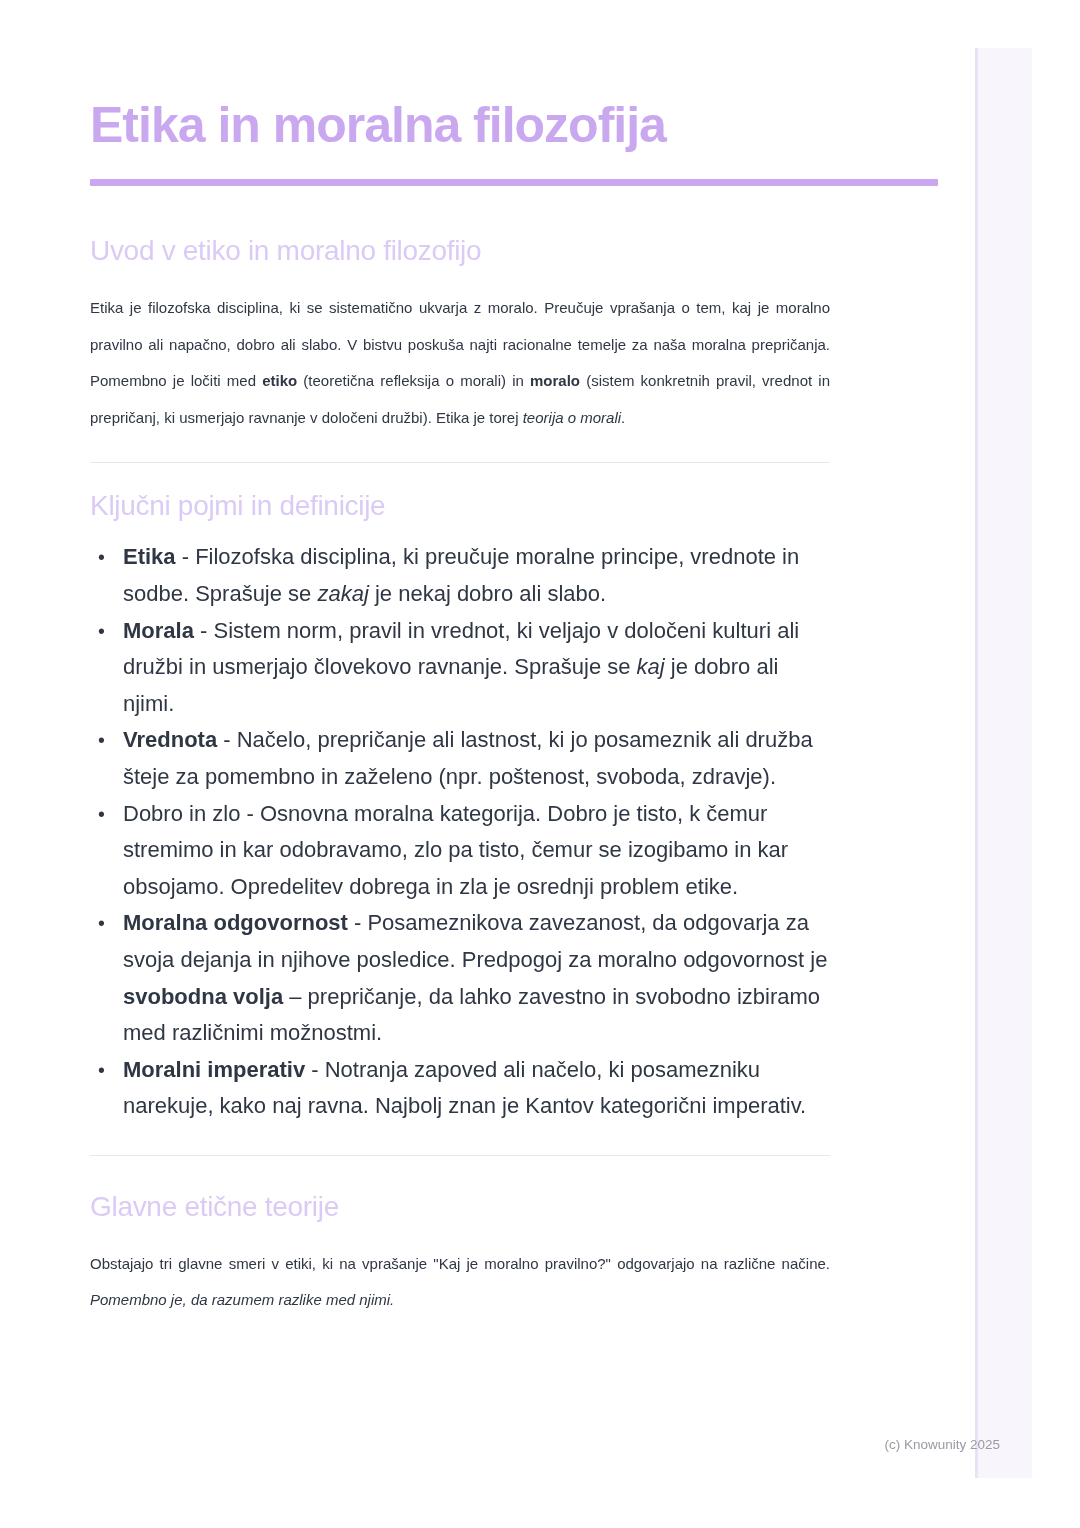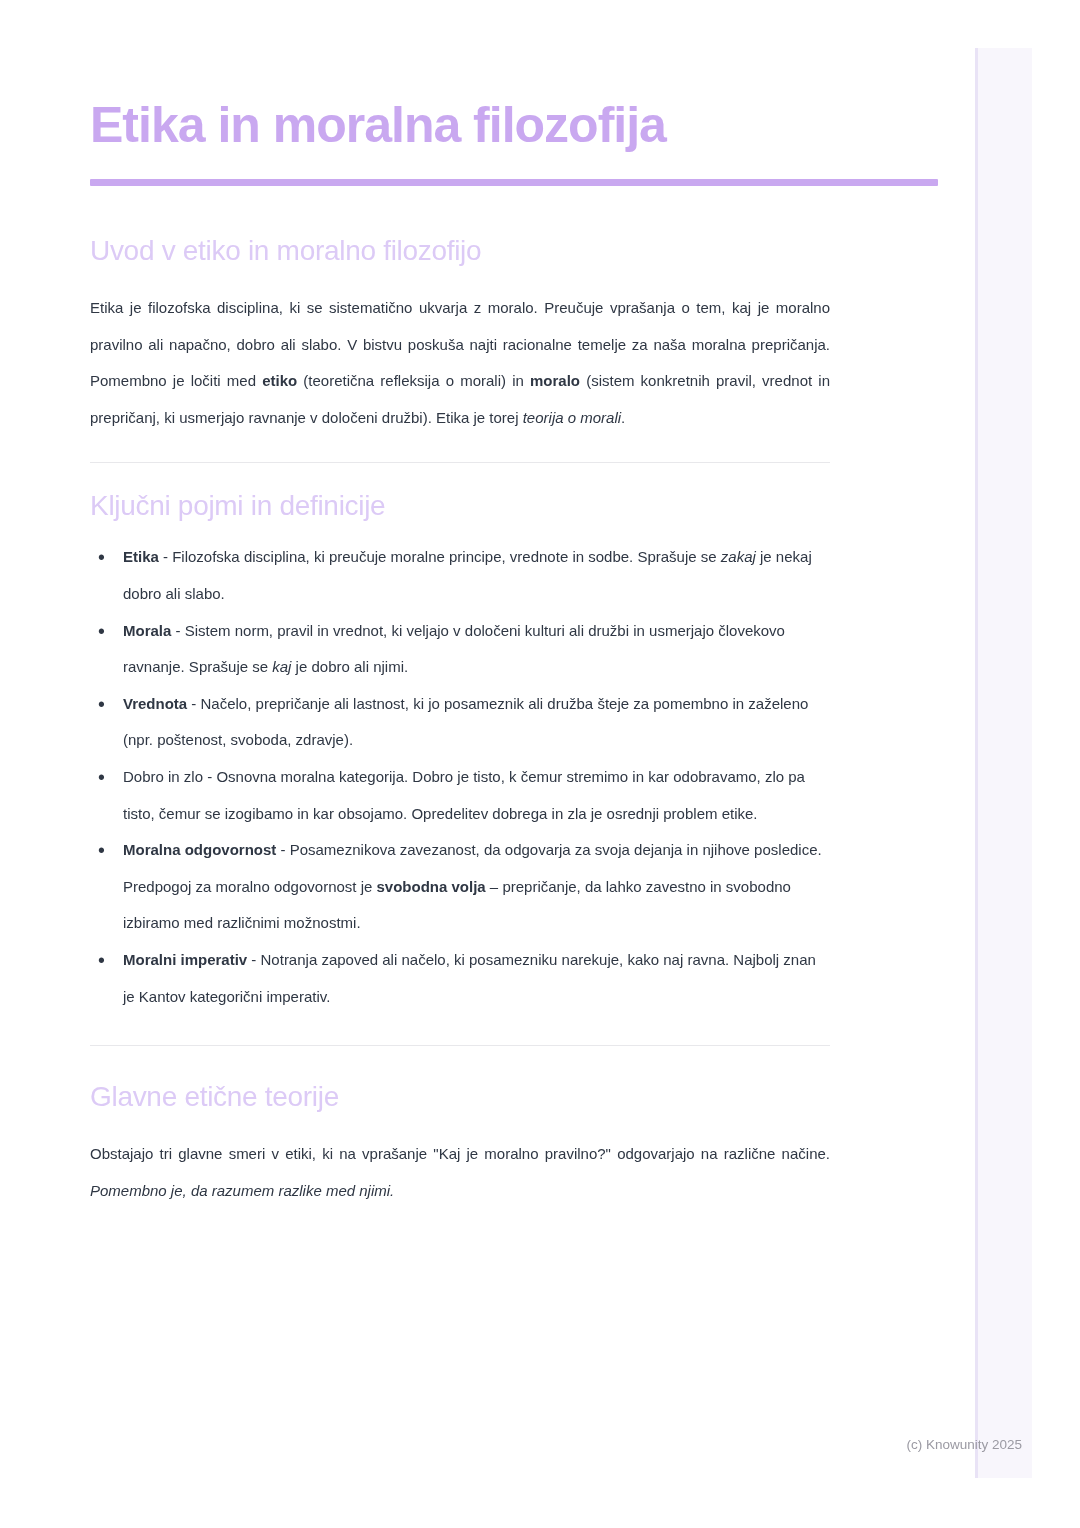--- a/index.html
+++ b/index.html
@@ -77,37 +77,37 @@
     margin-top:26px;
   }
   #divider-2{margin-top:30px;}
   ul.concept-list{
     margin:16px 0 0 0;
     padding:0 0 0 33px;
     list-style:none;
   }
   ul.concept-list li{
     position:relative;
-    font-size:15px;
+    font-size:22px;
     line-height:36.6px;
     margin:0;
     color:var(--body-text);
   }
   ul.concept-list li::before{
     content:"\2022";
     position:absolute;
     left:-25px;
     top:0;
     font-size:19.5px;
     color:var(--body-text);
   }
   .footer-note{
     position:absolute;
     top:1437px;
-    right:54px;
+    right:76px;
     font-size:13.5px;
     color:var(--footer-gray);
   }
 </style>
 </head>
 <body>
 
 <div class="page">
 
   <div class="side-strip"></div>

